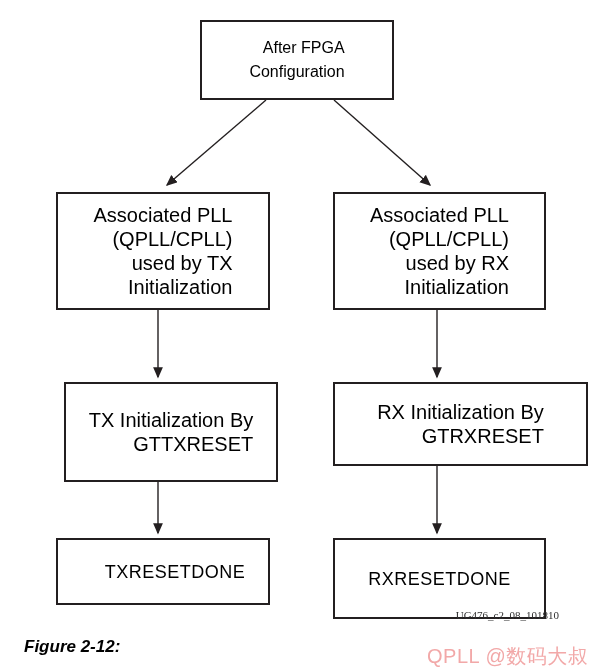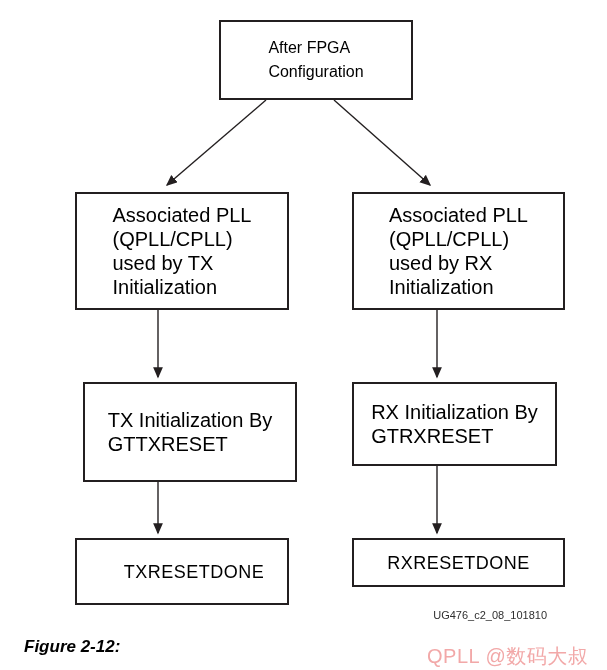--- a/index.html
+++ b/index.html
@@ -1,26 +1,26 @@
 <!DOCTYPE html>
 <html><head>
 <meta charset="utf-8">
 <style>
   html,body{margin:0;padding:0;background:#ffffff;}
   #page{position:relative;width:607px;height:670px;background:#ffffff;overflow:hidden;
         font-family:"Liberation Sans","DejaVu Sans",sans-serif;color:#000;}
   .box{position:absolute;border:2px solid #231f20;background:#ffffff;
-       display:flex;align-items:center;justify-content:center;text-align:left;
-       box-sizing:border-box;margin-left:19px;}
+       display:flex;align-items:center;justify-content:center;text-align:right;
+       box-sizing:border-box;}
   .box .label{white-space:pre-line;color:#000;}
   .fs-top{font-size:16px;line-height:24px;}
   .fs-mid{font-size:20px;line-height:24px;}
   .fs-done{font-size:18px;line-height:22px;letter-spacing:0.5px;}
   #arrows{position:absolute;left:0;top:0;width:607px;height:670px;pointer-events:none;}
-  #stamp{position:absolute;top:609px;right:60px;font-size:11px;color:#2f2f2f;}
+  #stamp{position:absolute;top:609px;right:48px;font-size:11px;color:#2f2f2f;font-family:Liberation Serif, serif;}
   #caption{position:absolute;left:24px;top:637px;z-index:2;display:flex;align-items:baseline;}
   #caption .figlabel{font-style:italic;font-size:17px;margin-right:18px;font-weight:bold;}
   #caption .figtitle{font-weight:bold;font-size:17.5px;}
   #watermark{position:absolute;left:427px;top:643px;z-index:1;font-size:20px;
              letter-spacing:0.5px;white-space:nowrap;}
 </style>
 </head>
 <body>
 
 <div id="page">
@@ -58,30 +58,30 @@
 (QPLL/CPLL)
 used by RX
 Initialization</span>
   </div>
 
   <div class="box fs-mid" style="left:64px;top:382px;width:214px;height:100px;">
     <span class="label">TX Initialization By
 GTTXRESET</span>
   </div>
 
-  <div class="box fs-mid" style="left:333px;top:382px;width:205px;height:84px;">
+  <div class="box fs-mid" style="left:333px;top:382px;width:255px;height:84px;">
     <span class="label">RX Initialization By
 GTRXRESET</span>
   </div>
 
   <div class="box fs-done" style="left:56px;top:538px;width:214px;height:67px;padding-left:24px;">
     <span class="label">TXRESETDONE</span>
   </div>
 
-  <div class="box fs-done" style="left:333px;top:538px;width:213px;height:49px;">
+  <div class="box fs-done" style="left:333px;top:538px;width:213px;height:81px;">
     <span class="label">RXRESETDONE</span>
   </div>
 
   <div id="stamp">UG476_c2_08_101810</div>
 
   <div id="watermark" style="color: rgb(242, 168, 168);">QPLL @数码大叔</div>
 
   <div id="caption">
     <span class="figlabel">Figure 2-12:</span>
   </div>

